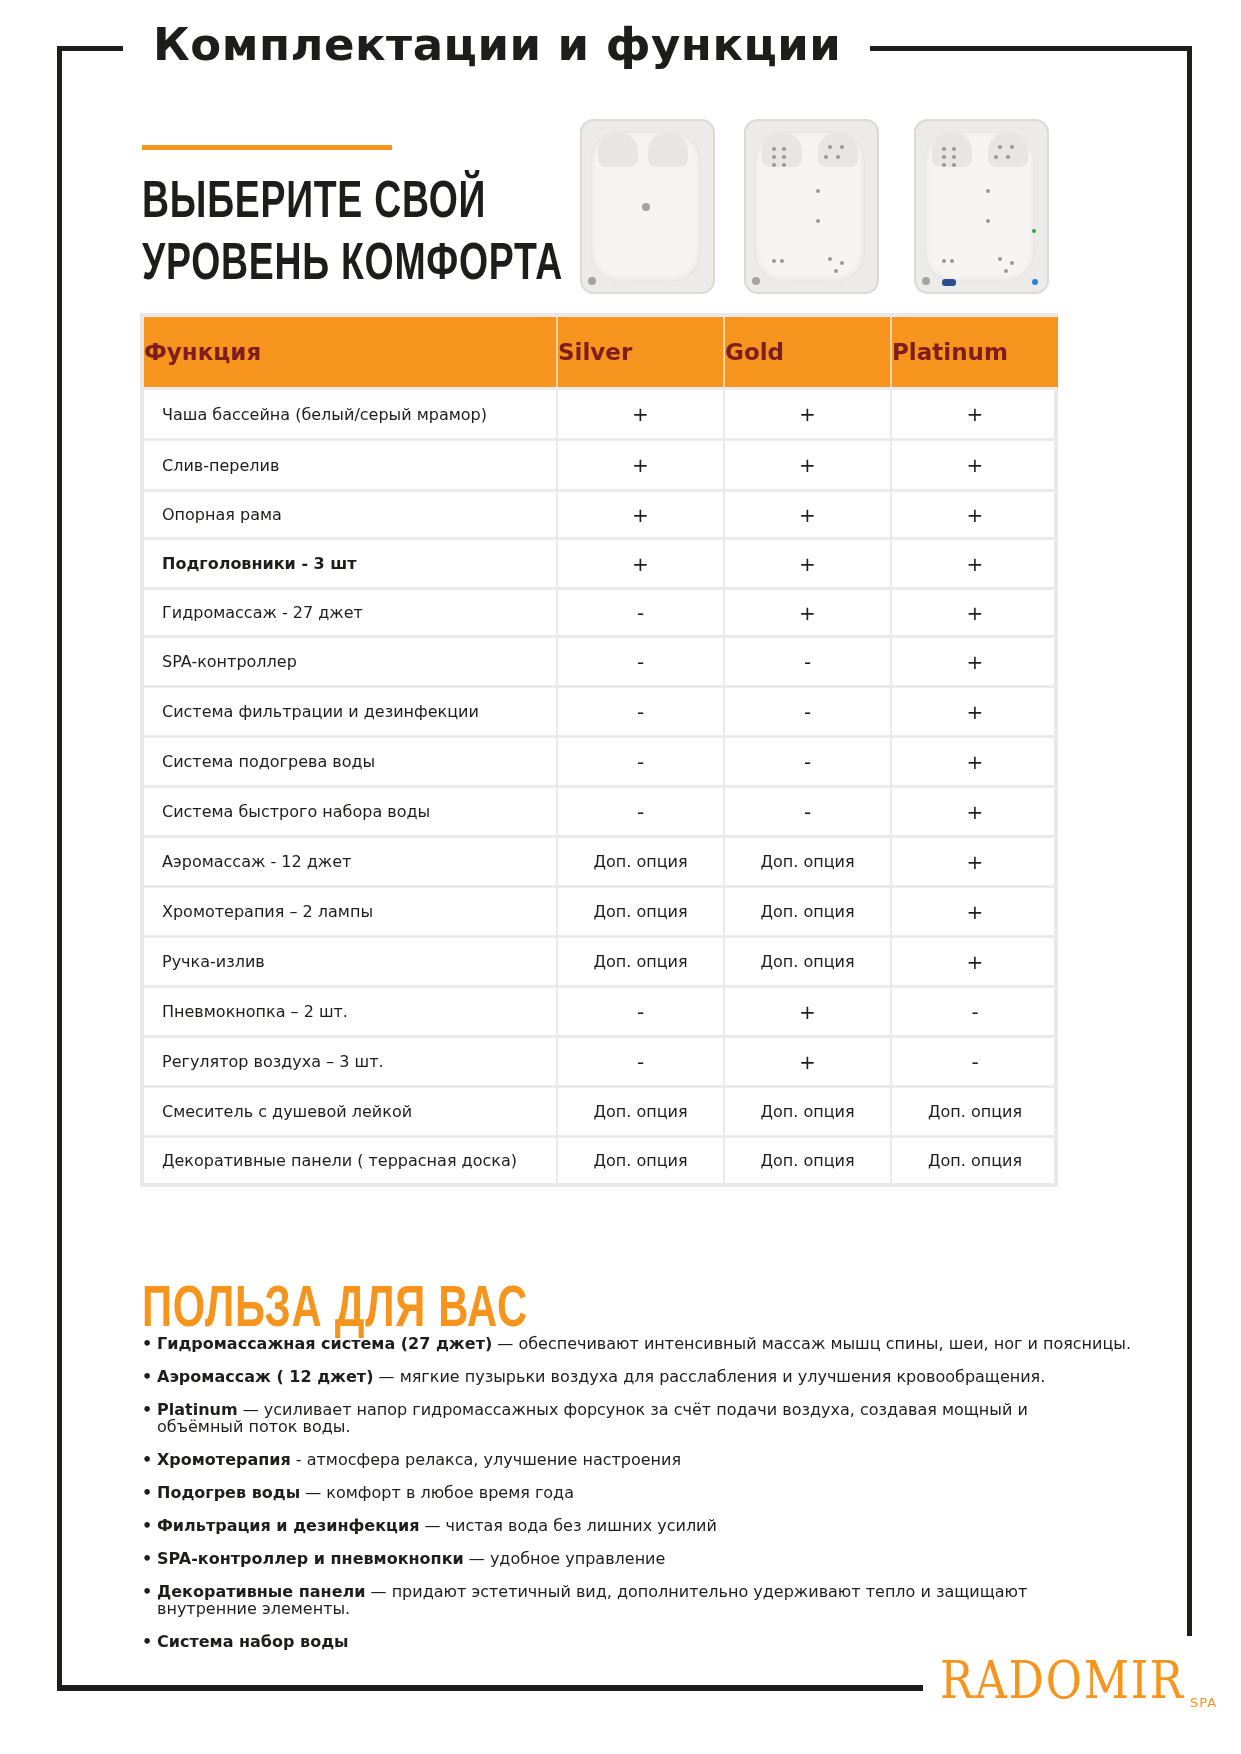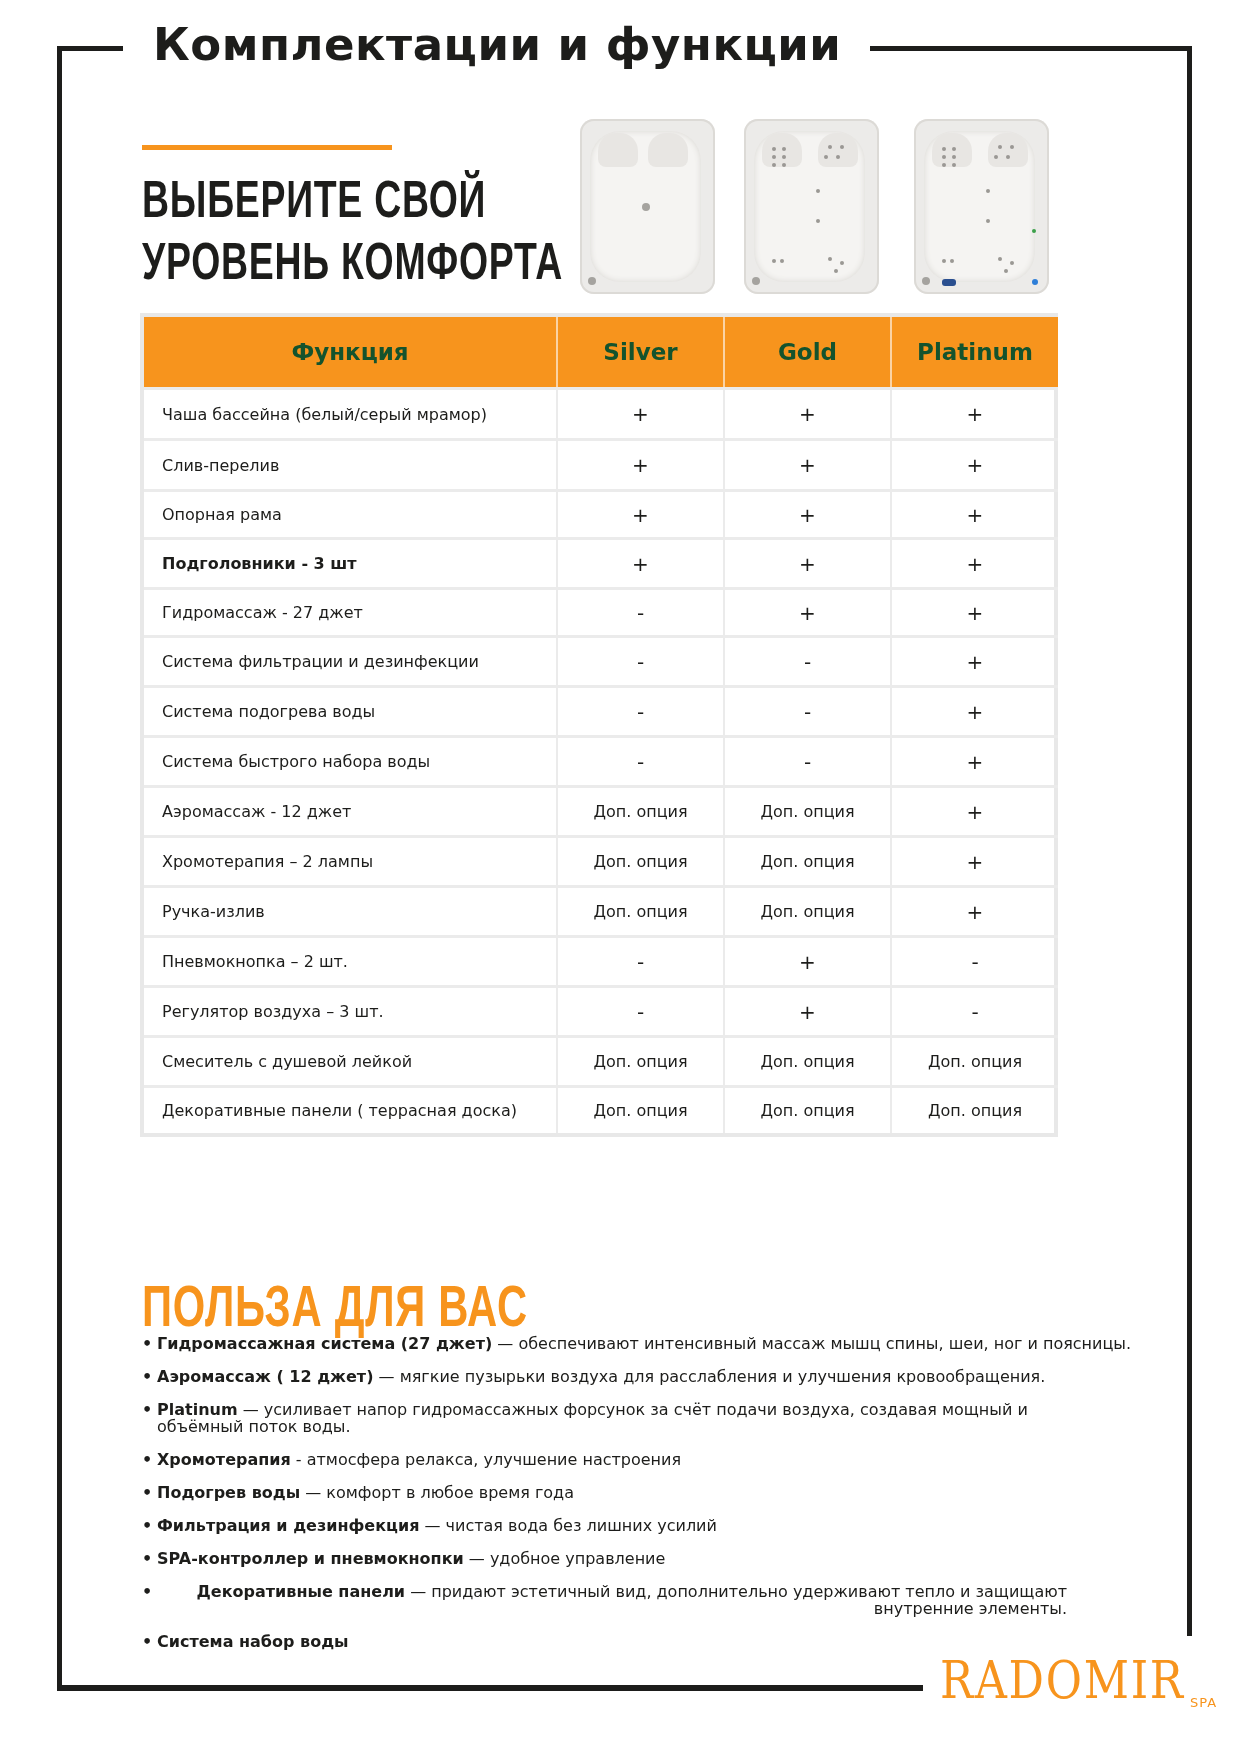--- a/index.html
+++ b/index.html
@@ -23,21 +23,21 @@
   .tub .basin { position: absolute; left: 10px; top: 12px; right: 14px; bottom: 12px; border-radius: 30px; background: #f5f4f2; box-shadow: inset 0 0 6px #d8d6d2; }
   .tub .seat { position: absolute; width: 40px; height: 34px; border-radius: 18px 18px 8px 8px; background: #e8e6e3; }
   .tub .jet { position: absolute; width: 4px; height: 4px; border-radius: 50%; background: #9a9894; }
   .tub .drain { position: absolute; width: 8px; height: 8px; border-radius: 50%; background: #a5a39f; }
   .tub-1 { left: 0; }
   .tub-2 { left: 164px; }
   .tub-3 { left: 334px; }
 
   .spec-table { position: absolute; left: 140px; top: 313px; width: 918px; border: 4px solid #e8e8e8; box-sizing: border-box; }
   .spec-table table { border-collapse: collapse; width: 100%; table-layout: fixed; }
-  .spec-table th { background: #f7941d; color: #14532d; font-family: "DejaVu Sans", sans-serif; font-weight: bold; font-size: 23px; height: 70px; border-right: 2px solid #fbd3a4; text-align: center; padding: 0; }
+  .spec-table th { background: #f7941d; color: #7f1d1d; font-family: "DejaVu Sans", sans-serif; font-weight: bold; font-size: 23px; height: 70px; border-right: 2px solid #fbd3a4; text-align: left; padding: 0; }
   .spec-table th:last-child { border-right: none; }
   .spec-table td { height: 48px; border-top: 3px solid #ebebeb; border-right: 2px solid #ebebeb; font-size: 16px; font-family: "DejaVu Sans", sans-serif; color: #1d1d1b; text-align: center; padding: 0; }
   .spec-table td:last-child { border-right: none; }
   .spec-table td.feature { text-align: left; padding-left: 18px; }
   .spec-table td.mark { font-size: 20px; }
   .col-feature { width: 413px; }
   .col-tier { width: 167px; }
 
   .benefits-title { position: absolute; left: 142px; top: 1272px; font-family: "Liberation Sans", sans-serif; font-weight: bold; font-size: 58px; color: #f7941d; transform: scaleX(0.72); transform-origin: left top; white-space: nowrap; letter-spacing: 1px; }
 
@@ -169,20 +169,26 @@
           <td class="mark" style="height: 47px;">+</td>
           <td class="mark" style="height: 47px;">+</td>
         </tr>
         <tr>
           <td class="feature" style="height: 45px;">Гидромассаж  - 27 джет</td>
           <td class="mark" style="height: 45px;">-</td>
           <td class="mark" style="height: 45px;">+</td>
           <td class="mark" style="height: 45px;">+</td>
         </tr>
         <tr>
+          <td class="feature" style="height: 47px;">SPA-контроллер</td>
+          <td class="mark" style="height: 47px;">-</td>
+          <td class="mark" style="height: 47px;">-</td>
+          <td class="mark" style="height: 47px;">+</td>
+        </tr>
+        <tr>
           <td class="feature" style="height: 47px;">Система фильтрации и дезинфекции</td>
           <td class="mark" style="height: 47px;">-</td>
           <td class="mark" style="height: 47px;">-</td>
           <td class="mark" style="height: 47px;">+</td>
         </tr>
         <tr>
           <td class="feature" style="height: 47px;">Система подогрева воды</td>
           <td class="mark" style="height: 47px;">-</td>
           <td class="mark" style="height: 47px;">-</td>
           <td class="mark" style="height: 47px;">+</td>
@@ -241,20 +247,20 @@
 
 <div class="benefits-title">ПОЛЬЗА ДЛЯ ВАС</div>
 <ul class="benefits" id="benefits-list">
     <li class="benefit" style="width: 1000px;"><b>Гидромассажная система (27 джет)</b><span class="rest"> — обеспечивают интенсивный массаж мышц спины, шеи, ног и поясницы.</span></li>
     <li class="benefit" style="width: 1000px;"><b>Аэромассаж ( 12 джет)</b><span class="rest"> — мягкие пузырьки воздуха для расслабления и улучшения кровообращения.</span></li>
     <li class="benefit two-line" style="width: 910px;"><b>Platinum</b><span class="rest"> — усиливает напор гидромассажных форсунок за счёт подачи воздуха, создавая мощный и объёмный поток воды.</span></li>
     <li class="benefit" style="width: 1000px;"><b>Хромотерапия</b><span class="rest"> - атмосфера релакса, улучшение настроения</span></li>
     <li class="benefit" style="width: 1000px;"><b>Подогрев воды</b><span class="rest"> — комфорт в любое время года</span></li>
     <li class="benefit" style="width: 1000px;"><b>Фильтрация и дезинфекция</b><span class="rest"> — чистая вода без лишних усилий</span></li>
     <li class="benefit" style="width: 1000px;"><b>SPA-контроллер и пневмокнопки</b><span class="rest"> — удобное управление</span></li>
-    <li class="benefit two-line" style="width: 910px; text-align: right;"><b>Декоративные панели</b><span class="rest">  — придают эстетичный вид, дополнительно удерживают тепло и защищают внутренние элементы.</span></li>
+    <li class="benefit two-line" style="width: 910px;"><b>Декоративные панели</b><span class="rest">  — придают эстетичный вид, дополнительно удерживают тепло и защищают внутренние элементы.</span></li>
     <li class="benefit" style="width: 1000px;"><b>Система набор воды</b><span class="rest"></span></li>
   </ul>
 
 <div class="logo">
   <span class="word">RADOMIR</span>
   <span class="spa">SPA</span>
 </div>
 
 </body></html>

